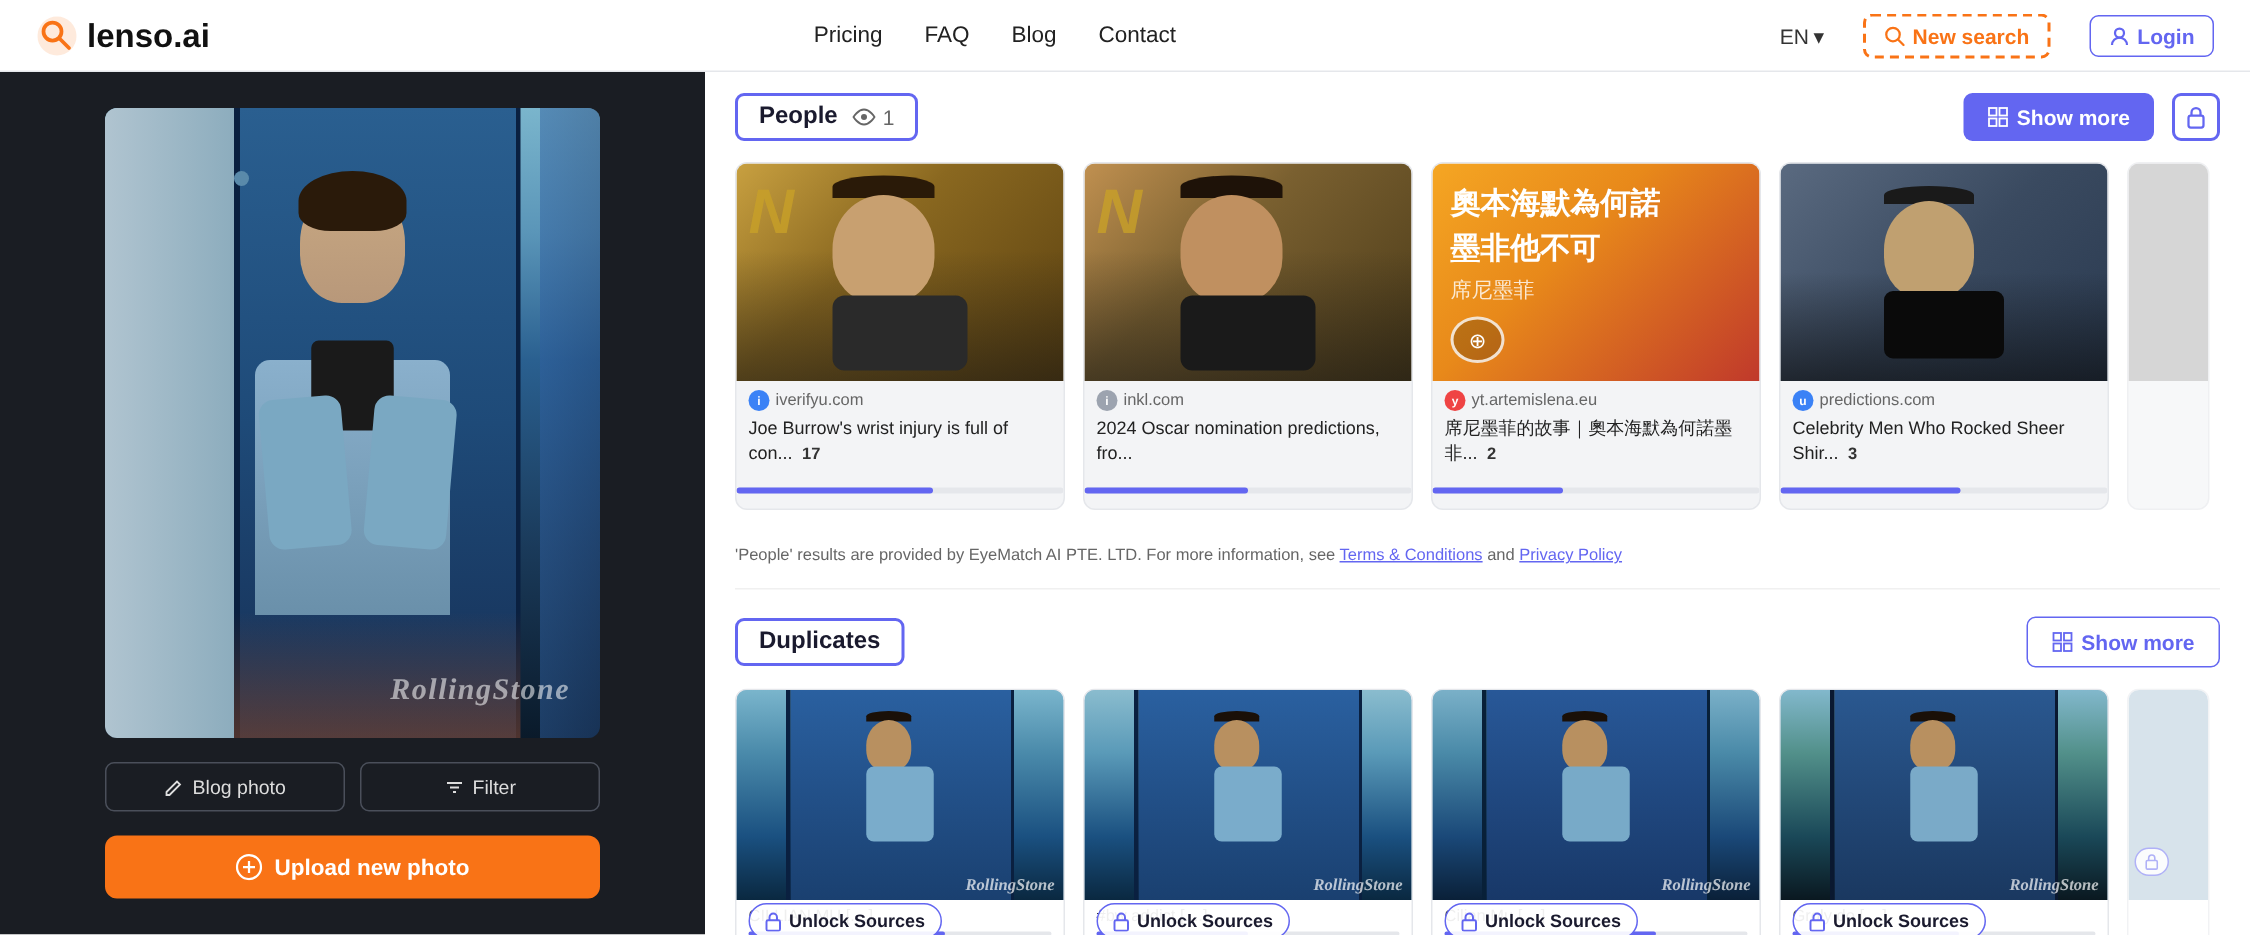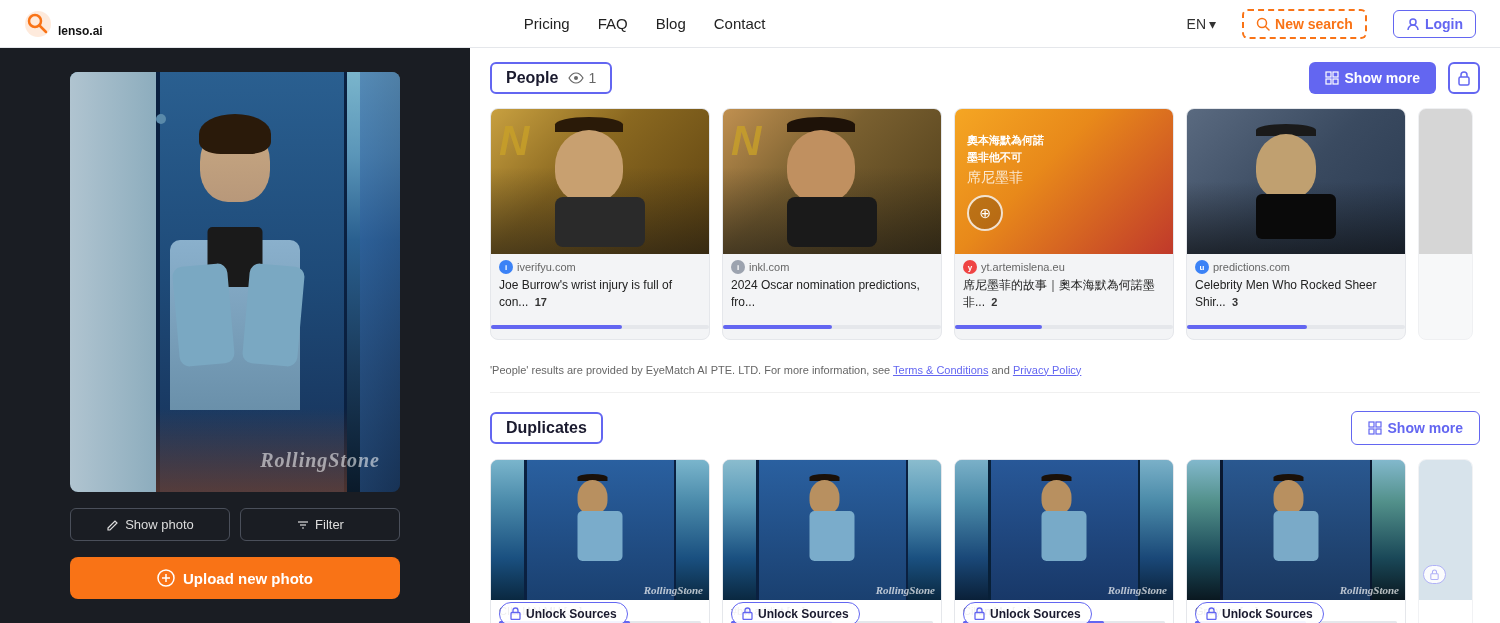--- a/index.html
+++ b/index.html
@@ -4,21 +4,21 @@
   <style>
     * { box-sizing: border-box; margin: 0; padding: 0; }
     body { font-family: -apple-system, BlinkMacSystemFont, 'Segoe UI', sans-serif; background: #fff; overflow-x: hidden; }
 
     
     .header {
       display: flex; align-items: center; justify-content: space-between;
       padding: 0 24px; height: 48px; border-bottom: 1px solid #e5e7eb;
       background: #fff; position: relative; z-index: 10;
     }
-    .logo { display: flex; align-items: flex-end; gap: 6px; font-weight: 700; font-size: 12px; color: #111; text-decoration: none; }
+    .logo { display: flex; align-items: center; gap: 6px; font-weight: 700; font-size: 22px; color: #111; text-decoration: none; }
     .logo-icon { width: 28px; height: 28px; }
     .nav { display: flex; align-items: center; gap: 28px; }
     .nav a { font-size: 15px; color: #222; text-decoration: none; }
     .header-right { display: flex; align-items: center; gap: 26px; }
     .lang-btn { display: flex; align-items: center; gap: 3px; font-size: 14px; color: #333; cursor: pointer; border: none; background: none; }
     .new-search-btn {
       display: flex; align-items: center; gap: 5px;
       border: 2px dashed #f97316; border-radius: 6px; padding: 5px 12px;
       font-size: 14px; font-weight: 600; color: #f97316; cursor: pointer; background: none;
     }
@@ -172,21 +172,21 @@
     .right-panel::-webkit-scrollbar { width: 6px; }
     .right-panel::-webkit-scrollbar-track { background: #f1f1f1; }
     .right-panel::-webkit-scrollbar-thumb { background: #ccc; border-radius: 3px; }
 
     
     .card-cn-bg {
       background: linear-gradient(135deg, #f5a623 0%, #e8891a 40%, #c0392b 100%);
       height: 145px; display: flex; flex-direction: column;
       align-items: flex-start; justify-content: center; padding: 12px;
     }
-    .cn-text { font-size: 11px; font-weight: 700; color: #fff; line-height: 1.5; }
+    .cn-text { font-size: 20px; font-weight: 700; color: #fff; line-height: 1.5; }
     .cn-logo { 
       width: 36px; height: 36px; border-radius: 50%; border: 2px solid rgba(255,255,255,0.8);
       display: flex; align-items: center; justify-content: center;
       font-size: 14px; color: #fff; margin-top: 8px;
       background: rgba(0,0,0,0.2);
     }
 
     
     .face-thumb {
       width: 100%; height: 145px;
@@ -270,21 +270,21 @@
 
         <div class="photo-watermark">RollingStone</div>
       </div>
     </div>
 
     <div class="action-row">
       <button class="action-btn">
         <svg width="14" height="14" viewBox="0 0 14 14" fill="none">
           <path d="M2 10L9 3l2 2-7 7H2v-2z" stroke="#ddd" stroke-width="1.2" fill="none"></path>
         </svg>
-        <span>Show photo</span>
+        <span>Blog photo</span>
       </button>
       <button class="action-btn">
         <svg width="14" height="14" viewBox="0 0 14 14" fill="none">
           <line x1="2" y1="4" x2="12" y2="4" stroke="#ddd" stroke-width="1.2"></line>
           <line x1="4" y1="7" x2="10" y2="7" stroke="#ddd" stroke-width="1.2"></line>
           <line x1="6" y1="10" x2="8" y2="10" stroke="#ddd" stroke-width="1.2"></line>
         </svg>
         <span>Filter</span>
       </button>
     </div>

